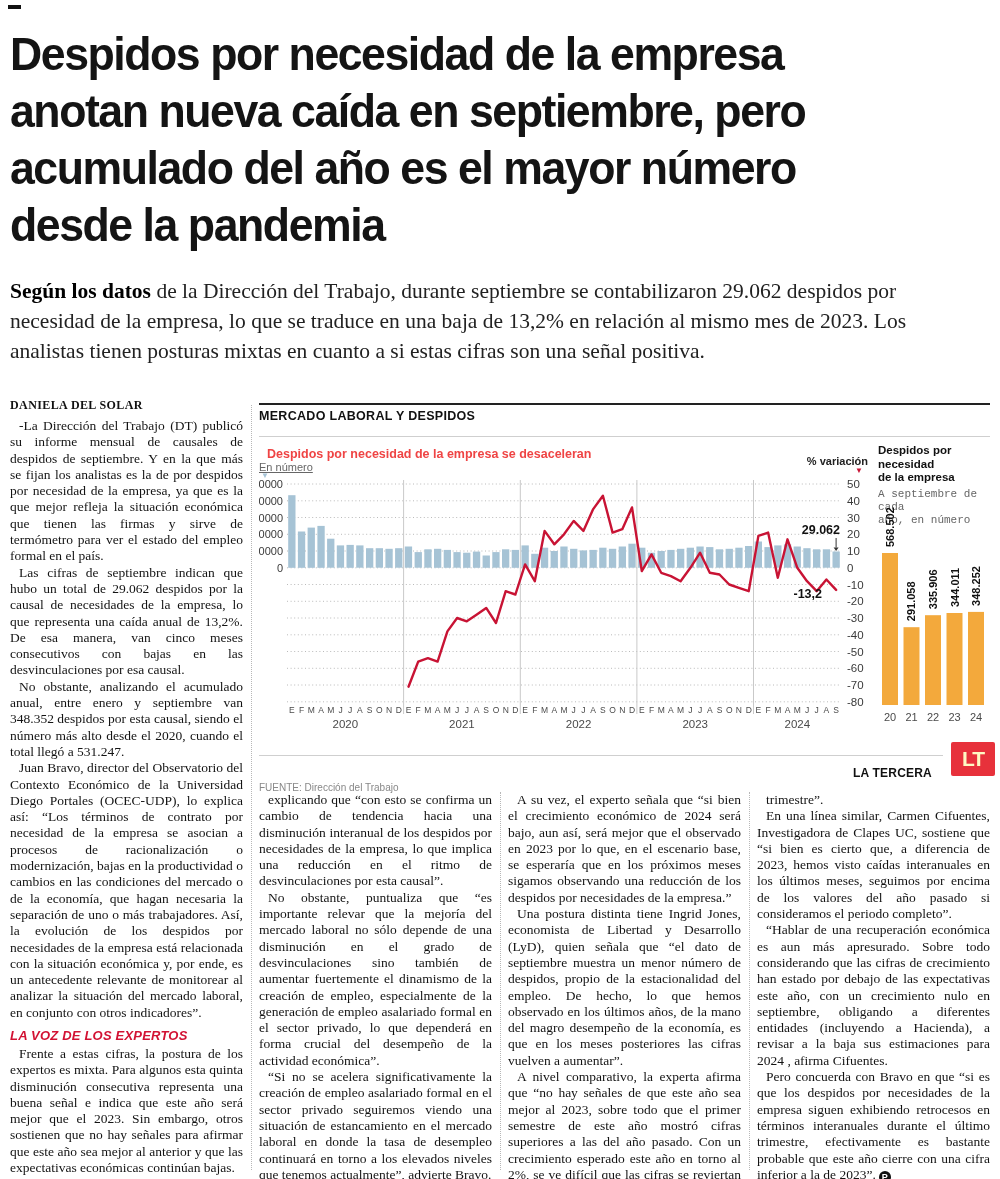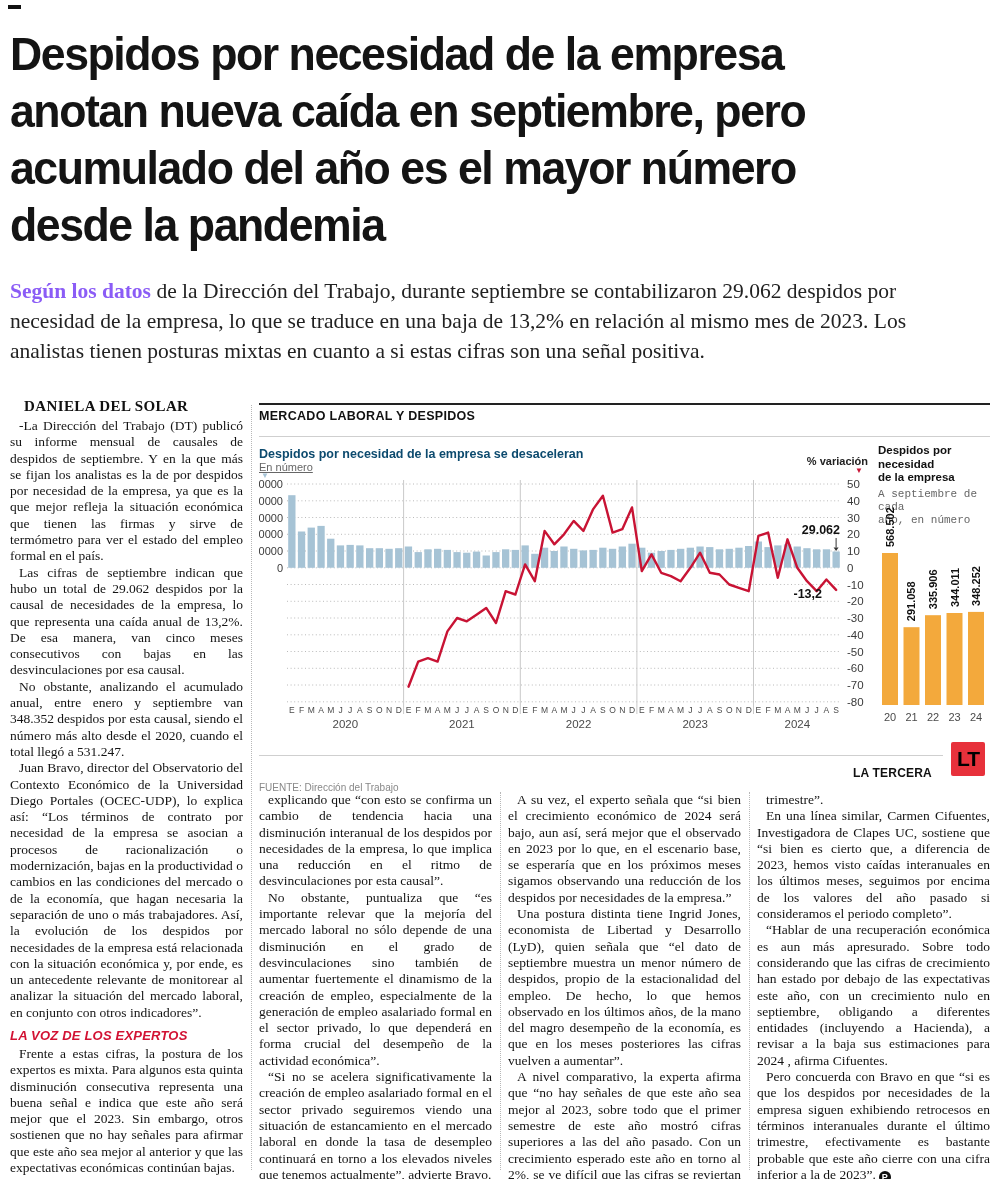--- a/index.html
+++ b/index.html
@@ -12,55 +12,55 @@
   .headline{
     left:10px;top:26px;width:975px;
     font-family:"Liberation Sans", sans-serif;font-weight:800;
     font-size:46px;line-height:57px;letter-spacing:-1.5px;color:#141414;
     white-space:pre-line;transform:scaleX(.97);transform-origin:0 0;
   }
   .lede{
     left:10px;top:276px;width:975px;
     font-size:21.5px;line-height:30px;color:#222;
   }
-  .lede .lead{color:#8b5cf6;font-weight:700;}
+  .lede .lead{color:#000000;font-weight:700;}
   .byline{
-    left:10px;top:398px;font-size:15px;font-weight:700;letter-spacing:.4px;color:#111;margin-left:14px;
+    left:10px;top:398px;font-size:12px;font-weight:700;letter-spacing:.4px;color:#111;
   }
   .bodycol{
     width:233px;font-size:13.5px;line-height:16.3px;text-align:justify;color:#131313;
   }
   .bodycol p{margin:0;text-indent:9px;}
   .subhead{
     color:#d21233;font-family:"Liberation Sans", sans-serif;font-weight:700;
     font-size:13px;line-height:15px;margin:7px 0 3px;letter-spacing:.2px;text-align:left;font-style:italic;
   }
   .endmark{
     display:inline-block;width:12px;height:12px;border-radius:50%;background:#111;
     color:#fff;font-family:"Liberation Sans", sans-serif;font-size:9px;font-weight:700;
     line-height:12px;text-align:center;text-indent:0;margin-left:3px;vertical-align:-1px;
   }
   .colrule{width:0;border-left:1px dotted #b7b7b7;}
   .rule-dark{height:0;border-top:2px solid #222;}
   .rule-gray{height:0;border-top:1px solid #cfcfcf;}
   .section-title{left:259px;top:409px;font-family:"Liberation Sans", sans-serif;font-weight:700;font-size:12.5px;letter-spacing:.3px;color:#111;}
-  .chart-title{left:259px;top:447px;font-family:"Liberation Sans", sans-serif;font-weight:700;font-size:12.5px;color:#0c4a6e;}
+  .chart-title{left:267px;top:447px;font-family:"Liberation Sans", sans-serif;font-weight:700;font-size:12.5px;color:#ef4444;}
   .chart-sub{left:259px;top:461px;font-family:"Liberation Sans", sans-serif;font-size:11px;color:#666;text-decoration:underline;}
   .legend-right{left:760px;top:455px;width:108px;text-align:right;font-family:"Liberation Sans", sans-serif;font-weight:700;font-size:11px;color:#222;}
   .tri{font-size:8px;line-height:8px;}
   .tri-blue{left:261px;top:472px;color:#a6c3d5;}
   .tri-red{left:855px;top:467px;color:#c81334;}
   .mini-title{left:878px;top:444px;width:118px;font-family:"Liberation Sans", sans-serif;font-weight:700;font-size:11.5px;line-height:13.5px;color:#111;white-space:pre-line;}
   .mini-sub{left:878px;top:472px;width:118px;font-family:Liberation Mono, monospace;font-size:11px;line-height:13px;color:#666;white-space:pre-line;margin-top:16px;}
   .fuente{left:259px;top:782px;font-family:"Liberation Sans", sans-serif;font-size:10px;color:#888;}
   .credit{left:840px;top:766px;width:105px;text-align:center;font-family:"Liberation Sans", sans-serif;font-weight:700;font-size:12px;letter-spacing:.2px;color:#111;}
   .lt-logo{
-    left:951px;top:742px;width:34px;height:34px;background:#e7313b;border-radius:2px;
+    left:951px;top:742px;width:44px;height:34px;background:#e7313b;border-radius:2px;
     display:flex;align-items:center;justify-content:center;
-    font-family:"Liberation Sans", sans-serif;font-weight:800;font-size:21px;color:#000000;letter-spacing:-1px;
+    font-family:"Liberation Sans", sans-serif;font-weight:800;font-size:21px;color:#fef9c3;letter-spacing:-1px;
   }
 </style>
 </head>
 <body>
 
 <div class="abs corner-mark"></div>
 
 <h1 class="abs headline" style="margin:0">Despidos por necesidad de la empresa
 anotan nueva caída en septiembre, pero
 acumulado del año es el mayor número

